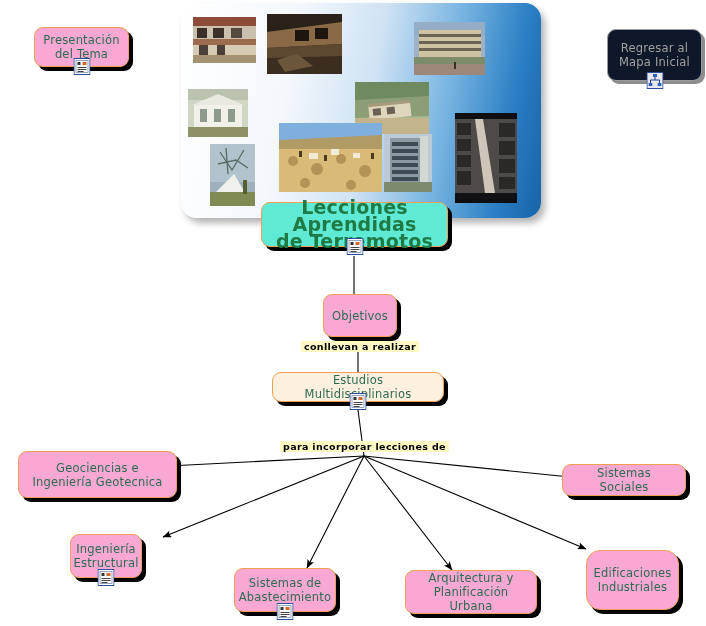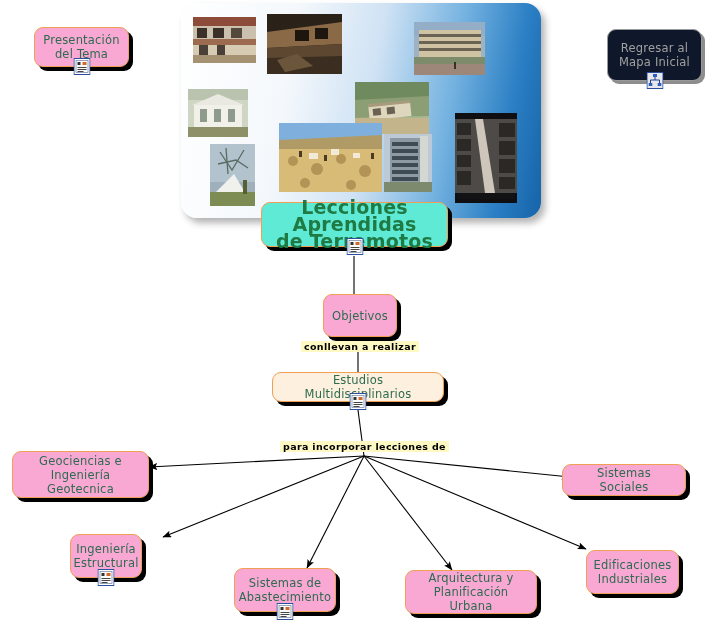--- a/index.html
+++ b/index.html
@@ -300,21 +300,21 @@
         <rect x="9" y="4" width="4" height="3" fill="#d06a2a"></rect>
         <g fill="#444">
             <rect x="4" y="9" width="9" height="1"></rect>
             <rect x="4" y="11" width="9" height="1"></rect>
         <rect x="4" y="13" width="6" height="1"></rect>
           </g>
       </svg>
     </span>
   </div>
 
-  <div class="node" style="left:12px;top:451px;width:137px;height:47px;">
+  <div class="node" style="left:18px;top:451px;width:159px;height:47px;">
     <span class="lbl">Geociencias e
 Ingeniería Geotecnica</span>
   </div>
 
   <div class="node" style="left:562px;top:464px;width:124px;height:32px;">
     <span class="lbl">Sistemas Sociales</span>
   </div>
 
   <div class="node" style="left:70px;top:534px;width:72px;height:44px;">
     <span class="lbl">Ingeniería
@@ -354,21 +354,21 @@
         <rect x="9" y="4" width="4" height="3" fill="#d06a2a"></rect>
         <g fill="#444">
             <rect x="4" y="9" width="9" height="1"></rect>
             <rect x="4" y="11" width="9" height="1"></rect>
         <rect x="4" y="13" width="6" height="1"></rect>
           </g>
       </svg>
     </span>
   </div>
 
-  <div class="node" style="left:586px;top:550px;width:93px;height:44px;">
+  <div class="node" style="left:586px;top:550px;width:93px;height:60px;border-radius:14px;">
     <span class="lbl">Edificaciones
 Industriales</span>
   </div>
 
   <div class="linklabel" style="left:301px;top:341px;">conllevan a realizar</div>
 
   <div class="linklabel" style="left:280px;top:441px;">para incorporar lecciones de</div>
 
 </div>
 

